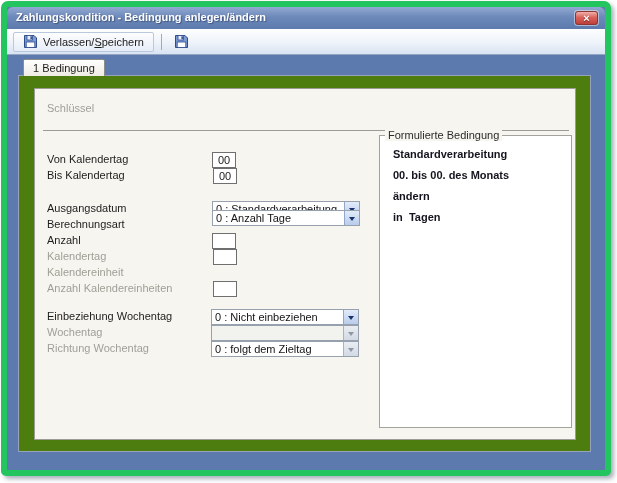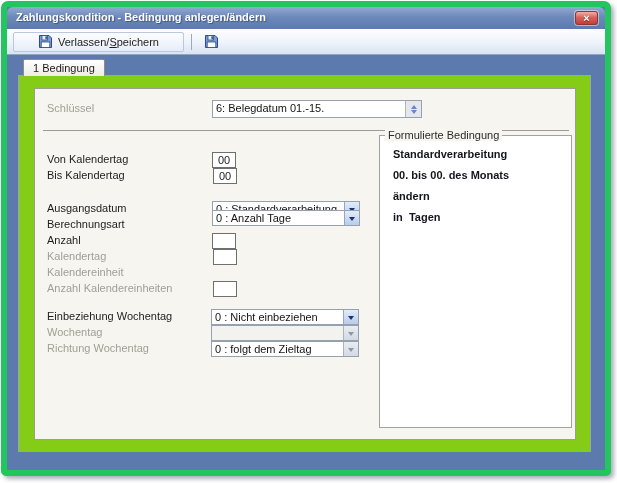--- a/index.html
+++ b/index.html
@@ -31,40 +31,40 @@
   }
   .close-glyph { font-size:11px; line-height:10px; font-weight:bold; color:#ffffff; text-shadow:0 1px 1px rgba(80,20,20,0.7); }
   
   .toolbar {
     position:absolute; left:0; top:22px; width:100%; height:26px;
     background:linear-gradient(180deg,#fefefe 0%, #eef3fa 55%, #d9e3f2 100%);
     border-bottom:1px solid #93a5c2;
     display:flex; align-items:center; padding-left:6px;
   }
   .tb-btn {
-    display:flex; align-items:center; gap:5px; height:20px; padding:0 24px;
+    display:flex; align-items:center; gap:5px; height:20px; padding:0 9px;
     border:1px solid #b9c8de; border-radius:2px;
     background:linear-gradient(180deg,#fdfdfe,#e6edf8);
     cursor:pointer;
   }
   .tb-btn.icon-only { border-color:transparent; background:transparent; padding:0 5px; }
   .tb-label { font-size:11px; color:#1c1c1c; white-space:nowrap; }
   .tb-sep { width:1px; height:16px; background:#9aaac2; margin:0 6px 0 7px; }
   .floppy { display:flex; align-items:center; }
   
   .client { position:absolute; left:0; top:48px; width:610px; height:427px; }
   .tab {
     position:absolute; left:16px; top:4px; height:17px; padding:2px 9px 0 9px;
     background:linear-gradient(180deg,#ffffff,#efece4);
     border:1px solid #8c8c88; border-bottom:none; border-radius:2px 2px 0 0;
     font-size:11px; color:#1c1c1c; cursor:pointer; z-index:2; white-space:nowrap;
   }
   .tabpage {
     position:absolute; left:11px; top:20px; width:573px; height:377px;
-    background:#84cc16; border:1px solid #97a3ba; z-index:1;
+    background:#4d7c0f; border:1px solid #97a3ba; z-index:1;
   }
   .panel {
     position:absolute; left:15px; top:12px; width:542px; height:352px;
     background:#f7f5ef; border:1px solid #9c9c96;
   }
   .hsep { position:absolute; left:8px; top:41px; width:526px; height:1px; background:#9c9c96; }
   
   .lbl { position:absolute; left:12px; height:15px; line-height:15px; font-size:11px; color:#1d1d1d; white-space:nowrap; }
   .lbl.dis { color:#9f9f97; }
   .txt {
@@ -139,27 +139,20 @@
     </div>
   </div>
 
   <div class="client">
     <div class="tab">1 Bedingung</div>
 
     <div class="tabpage">
       <div class="panel">
 
         <span class="lbl dis" style="top:12px;">Schlüssel</span>
-        <div class="combo spin" style="top:11px;">
-          <span class="val">6: Belegdatum 01.-15.</span>
-          <span class="btn">
-              <i class="spin-up"></i>
-              <i class="spin-dn"></i>
-            </span>
-        </div>
 
         <div class="hsep"></div>
 
         <span class="lbl" style="top:63px;">Von Kalendertag</span>
         <div class="txt" style="top:63px;">00</div>
 
         <span class="lbl" style="top:79px;">Bis Kalendertag</span>
         <div class="txt" style="top:79px;left:178px;">00</div>
 
         <span class="lbl" style="top:112px;">Ausgangsdatum</span>

